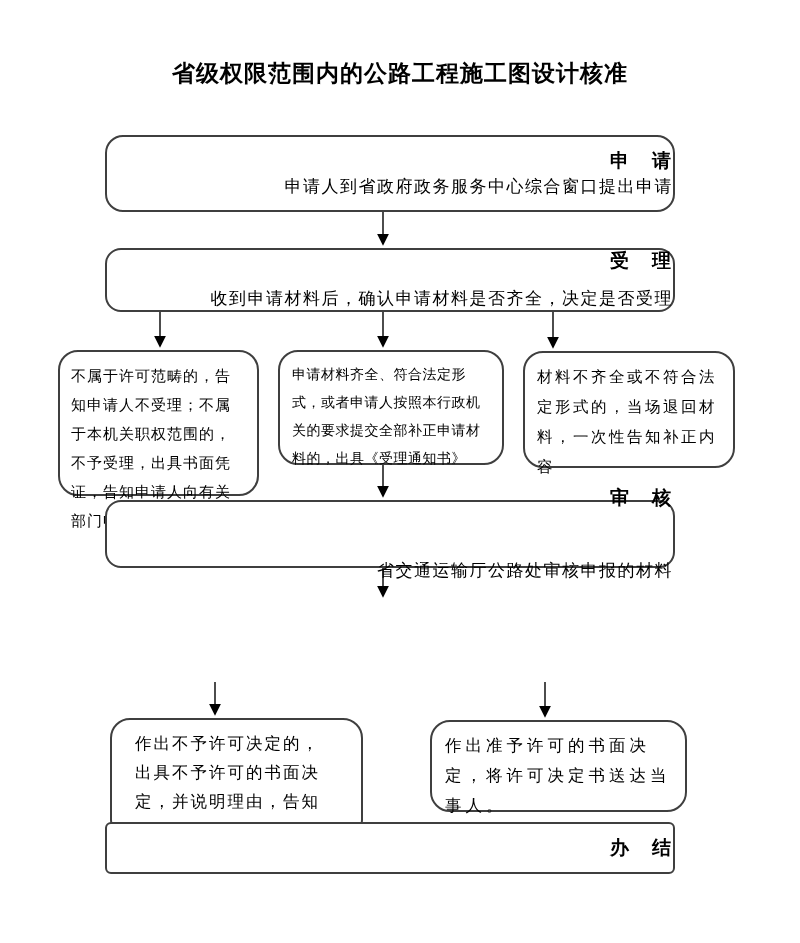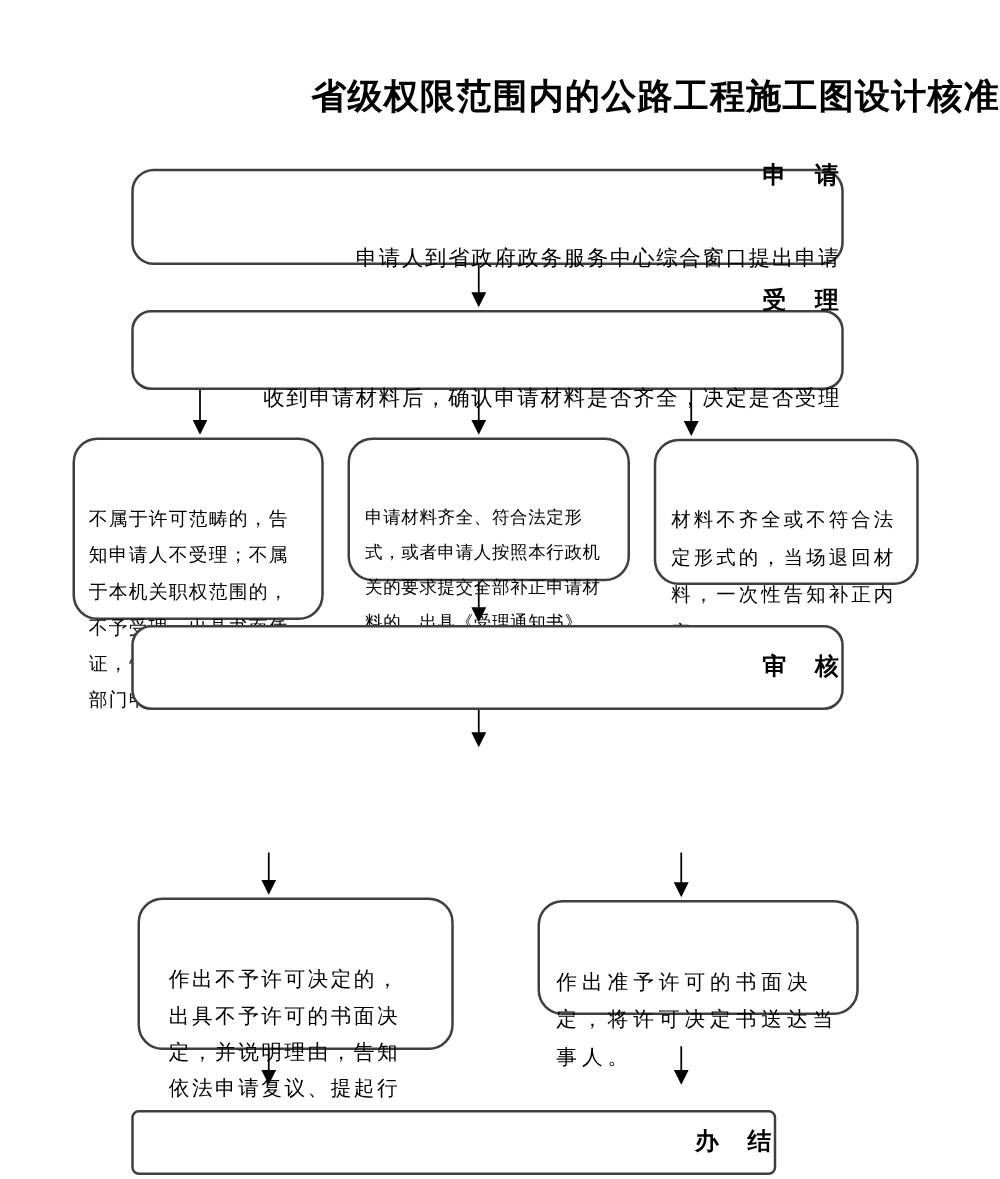--- a/index.html
+++ b/index.html
@@ -14,22 +14,22 @@
     width: 800px;
     height: 943px;
     background: #ffffff;
     overflow: hidden;
   }
   .page-title {
     position: absolute;
     left: 0;
     top: 58px;
     width: 100%;
-    text-align: right;
-    font-size: 28px;
+    text-align: center;
+    font-size: 23px;
     font-weight: bold;
     letter-spacing: 1px;
   }
   .node {
     position: absolute;
     box-sizing: border-box;
     border: 2px solid #3f3f3f;
     background: #ffffff;
     display: flex;
     flex-direction: column;
@@ -41,36 +41,35 @@
     font-weight: bold;
     letter-spacing: 2px;
     line-height: 26px;
     text-align: center;
   }
   .node .body {
     font-size: 17px;
     letter-spacing: 1.5px;
     line-height: 26px;
     text-align: center;
-    margin-top: 40px;
   }
   .node.side {
     align-items: flex-start;
     justify-content: flex-start;
   }
   .node.side .body {
     text-align: left;
   }
 
   
   #node-apply    { left: 105px; top: 135px; width: 570px; height: 77px; border-radius: 18px; }
   #node-accept   { left: 105px; top: 248px; width: 570px; height: 64px; border-radius: 16px; gap: 12px; }
   #node-review   { left: 105px; top: 500px; width: 570px; height: 68px; border-radius: 16px; gap: 47px; }
   #node-decision { left: 105px; top: 600px; width: 570px; height: 82px; border-radius: 18px; }
-  #node-complete { left: 105px; top: 888px; width: 516px; height: 52px; border-radius: 6px; }
+  #node-complete { left: 105px; top: 822px; width: 570px; height: 52px; border-radius: 6px; }
 
   
   #node-branch-reject {
     left: 58px; top: 350px; width: 201px; height: 146px;
     border-radius: 20px; padding: 10px 11px;
   }
   #node-branch-reject .body { font-size: 15px; letter-spacing: 1px; line-height: 29px; }
   #node-branch-accept {
     left: 278px; top: 350px; width: 226px; height: 115px;
     border-radius: 20px; padding: 9px 12px;
@@ -145,20 +144,21 @@
   <div class="node side" id="node-branch-accept">
     <div class="body">申请材料齐全、符合法定形式，或者申请人按照本行政机关的要求提交全部补正申请材料的，出具《受理通知书》</div>
   </div>
 
   <div class="node side" id="node-branch-return">
     <div class="body">材料不齐全或不符合法定形式的，当场退回材料，一次性告知补正内容</div>
   </div>
 
   <div class="node" id="node-review">
     <div class="heading">审　核</div>
+    <div class="body">省交通运输厅公路处审核申报的材料</div>
   </div>
 
 
   <div class="node side" id="node-deny">
     <div class="body">作出不予许可决定的，出具不予许可的书面决定，并说明理由，告知依法申请复议、提起行政诉讼的权利</div>
   </div>
 
   <div class="node side" id="node-grant">
     <div class="body">作出准予许可的书面决定，将许可决定书送达当事人。</div>
   </div>

